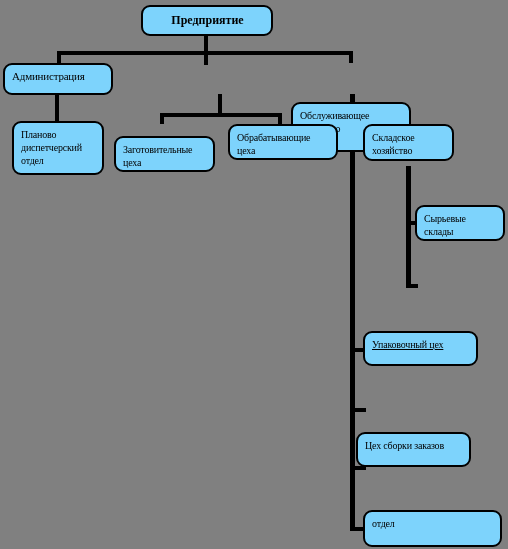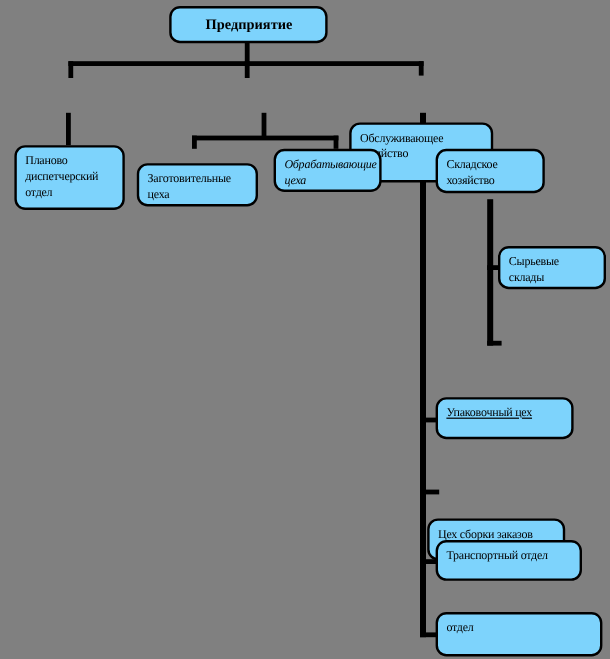--- a/index.html
+++ b/index.html
@@ -82,39 +82,42 @@
   <div class="conn" style="left:350px; top:527px; width:16px; height:4px;"></div>
 
   <div class="conn" style="left:406px; top:166px; width:5px; height:122px;"></div>
   <div class="conn" style="left:406px; top:221px; width:12px; height:4px;"></div>
   <div class="conn" style="left:406px; top:284px; width:12px; height:4px;"></div>
 
   <div class="node root" style="left:141px; top:5px; width:132px; height:31px;">
     <span>Предприятие</span>
   </div>
 
+  <div class="node mid" style="left:3px; top:63px; width:110px; height:32px;">
+    <span>Администрация</span>
+  </div>
 
 
   <div class="node" style="left:291px; top:77px; width:120px; height:50px;margin-top:25px;">
     <span class="line2">Обслуживающее</span>
     <span class="line2">хозяйство</span>
   </div>
 
   <div class="node" style="left:12px; top:121px; width:92px; height:54px;">
     <span class="line2">Планово</span>
     <span class="line2">диспетчерский</span>
     <span class="line2">отдел</span>
   </div>
 
   <div class="node" style="left:114px; top:136px; width:101px; height:36px;">
     <span class="line2">Заготовительные</span>
     <span class="line2">цеха</span>
   </div>
 
-  <div class="node" style="left:228px; top:124px; width:90px; height:36px;font-style:italic;">
+  <div class="node" style="left:228px; top:124px; width:110px; height:36px;">
     <span class="line2">Обрабатывающие</span>
     <span class="line2">цеха</span>
   </div>
 
   <div class="node" style="left:363px; top:124px; width:91px; height:37px;">
     <span class="line2">Складское</span>
     <span class="line2">хозяйство</span>
   </div>
 
   <div class="node" style="left:415px; top:205px; width:90px; height:36px;">
@@ -124,21 +127,18 @@
 
 
   <div class="node" style="left:363px; top:331px; width:115px; height:35px;text-decoration:underline;">
     <span>Упаковочный цех</span>
   </div>
 
   <div class="node" style="left:356px; top:391px; width:115px; height:35px;margin-top:41px;">
     <span>Цех сборки заказов</span>
   </div>
 
-  <div class="node" style="left:363px; top:450px; width:122px; height:34px;">
-    <span>Транспортный отдел</span>
-  </div>
 
   <div class="node" style="left:363px; top:510px; width:139px; height:37px;">
     <span class="line2">отдел</span>
   </div>
 
 </div>
 
 </body></html>

